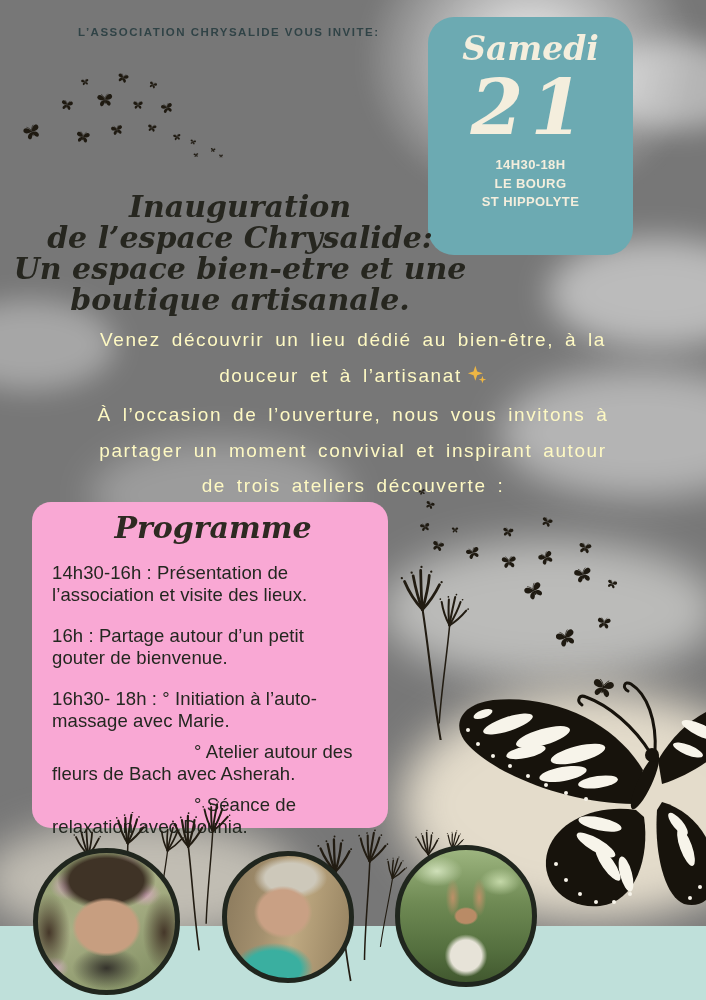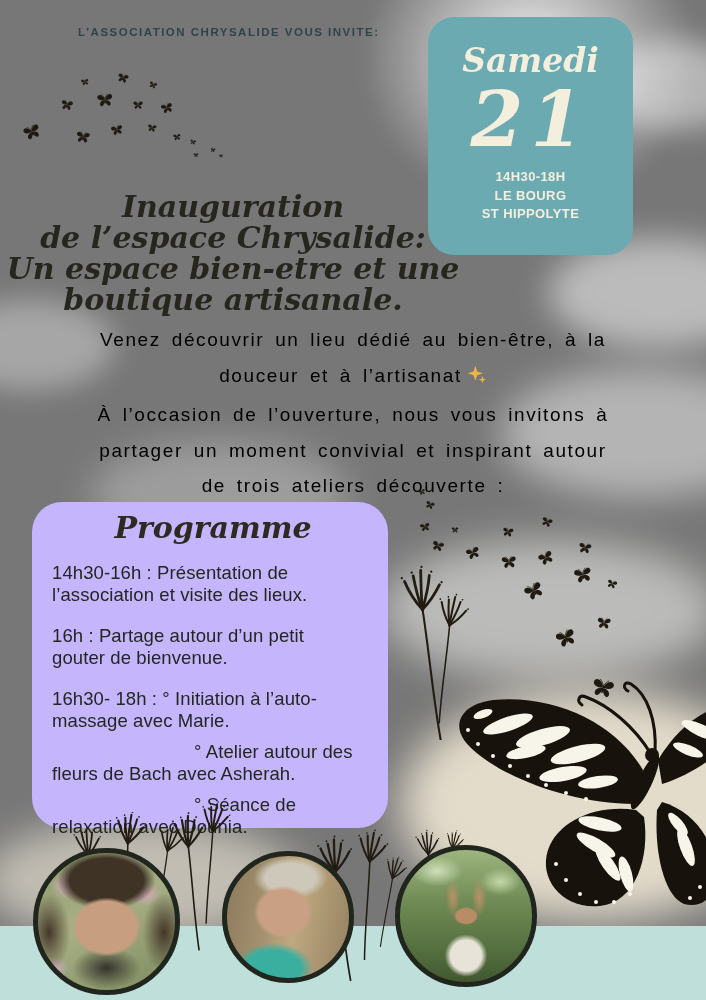--- a/index.html
+++ b/index.html
@@ -10,38 +10,38 @@
           radial-gradient(110% 45% at -10% 0%, rgba(110,158,168,.5) 0%, rgba(110,158,168,0) 52%),
           linear-gradient(180deg,#9cc5cc 0%,#a6cc D2 10%,#a8cdd2 12%,#bcd8da 28%,#cfe2e1 42%,#dde8e1 55%,#e9ecdd 66%,#f2ecda 78%,#f4ebd7 92%,#f2e8d4 100%);
   }
   .cloud{position:absolute;border-radius:50%;pointer-events:none;}
   .band{position:absolute;left:0;top:926px;width:706px;height:74px;background:#bfe0da;}
   
   .invite{position:absolute;left:78px;top:26px;font-size:11.5px;letter-spacing:1.5px;
           color:#243a3e;font-weight:bold;opacity:.85;}
   
   .badge{position:absolute;left:428px;top:17px;width:205px;height:238px;border-radius:26px;
-         background:#6caab2;color:#f4eedd;text-align:center;box-sizing:border-box;padding-top:24px;}
+         background:#6caab2;color:#f4eedd;text-align:center;box-sizing:border-box;padding-top:12px;}
   .badge .day{font-family:"DejaVu Serif",serif;font-style:italic;font-weight:700;font-size:33px;line-height:40px;}
   .badge .num{font-family:"DejaVu Serif",serif;font-style:italic;font-weight:700;font-size:76px;line-height:78px;letter-spacing:7px;}
   .badge .my{font-family:"DejaVu Serif",serif;font-style:italic;font-weight:700;font-size:25px;line-height:30px;}
   .badge .meta{margin-top:9px;font-size:13px;font-weight:bold;line-height:18.5px;letter-spacing:.4px;}
   
-  .title{position:absolute;left:1px;top:191px;width:464px;text-align:center;
+  .title{position:absolute;left:8px;top:191px;width:464px;text-align:center;
          font-family:"DejaVu Serif",serif;font-style:italic;font-weight:700;
          font-size:30px;line-height:31px;color:#26261f;}
   
   .intro{position:absolute;left:0;top:322px;width:706px;text-align:center;
-         font-size:19px;line-height:35.5px;letter-spacing:1.6px;word-spacing:4px;color:#000000;}
+         font-size:19px;line-height:35.5px;letter-spacing:1.6px;word-spacing:4px;color:#fef9c3;}
   .intro p{margin:0;}
   .intro .p2{margin-top:4px;}
   .sparkle{display:inline-block;width:20px;height:20px;vertical-align:-3px;margin-left:5px;}
   
-  .card{position:absolute;left:32px;top:502px;width:356px;height:326px;border-radius:30px;
-        background:#c4b5fd;box-sizing:border-box;padding:8px 14px 0 20px;color:#232720;}
+  .card{position:absolute;left:32px;top:502px;width:356px;height:326px;border-radius:19px;
+        background:#f9a8d4;box-sizing:border-box;padding:8px 14px 0 20px;color:#232720;}
   .card .heading{font-family:"DejaVu Serif",serif;font-style:italic;font-weight:700;
         font-size:30px;line-height:36px;text-align:center;color:#2e2a22;}
   .card .item{margin-top:16px;font-size:18.5px;line-height:22px;letter-spacing:.1px;}
   .card .item + .item{margin-top:19px;}
   .card .indent{padding-left:142px;margin-top:9px;}
   
   .photo{position:absolute;border-radius:50%;border:5px solid #20261e;box-sizing:border-box;z-index:6;}
   .photo1{left:33px;top:848px;width:147px;height:147px;
     background:
       radial-gradient(42% 36% at 50% 54%, #c79e80 0%, #c79e80 52%, rgba(199,158,128,0) 60%),

